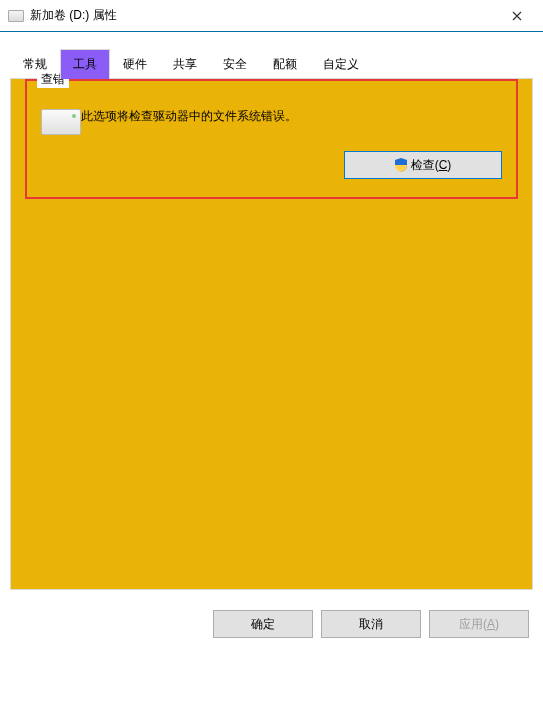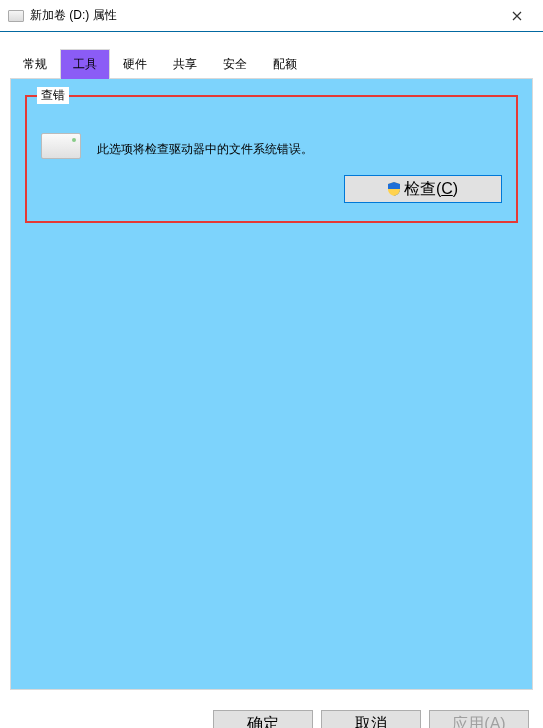--- a/index.html
+++ b/index.html
@@ -50,47 +50,46 @@
     cursor: pointer;
   }
   .tab.active {
     border-color: #d9d9d9;
     background: #8b5cf6;
     z-index: 2;
   }
   .tab-content-border {
     margin: 0 10px 10px 10px;
     border: 1px solid #d9d9d9;
-    height: 612px;
-    padding: 16px 14px;
-    position: relative;
-    background: #7dd3fc;
+    height: 512px;
+    padding: 0 14px;
+    position: relative;
+    background: #eab308;
   }
   .groupbox {
     border: 1px solid #dcdcdc;
     position: relative;
     padding: 22px 14px 18px 14px;
     margin-bottom: 16px;
   }
   .groupbox.highlight {
     border: 2px solid #e53935;
   }
   .groupbox .legend {
     position: absolute;
     top: -10px;
     left: 10px;
     background: #fff;
     padding: 0 4px;
     font-size: 12px;
   }
   .grouprow {
     display: flex;
-    align-items: flex-end;
-    gap: 16px;
-    margin-top: 8px;
+    align-items: flex-start;
+    gap: 0;
   }
   .drive-big-icon {
     width: 40px; height: 26px;
     background: linear-gradient(#fafafa,#e0e0e0);
     border: 1px solid #bbb;
     border-radius: 2px;
     margin-top: 6px;
     position: relative;
     flex-shrink: 0;
   }
@@ -122,21 +121,21 @@
   .winbtn {
     min-width: 158px;
     height: 28px;
     background: #e1e1e1;
     border: 1px solid #adadad;
     display: inline-flex;
     align-items: center;
     justify-content: center;
     gap: 4px;
     font-family: inherit;
-    font-size: 16px;
+    font-size: 12px;
     padding: 0 12px;
     cursor: pointer;
   }
   .winbtn.focus {
     outline: 1px solid #0078d7;
     outline-offset: -1px;
     border-color: #0078d7;
   }
   .shield {
     width: 12px; height: 14px;
@@ -165,20 +164,21 @@
   </div>
 </div>
 
 <div class="tabbar">
   <div class="tab"><span>常规</span></div>
   <div class="tab active"><span>工具</span></div>
   <div class="tab"><span>硬件</span></div>
   <div class="tab"><span>共享</span></div>
   <div class="tab"><span>安全</span></div>
   <div class="tab"><span>配额</span></div>
+  <div class="tab"><span>自定义</span></div>
 </div>
 
 <div class="tab-content-border">
 
   <div class="groupbox highlight">
     <div class="legend">查错</div>
     <div class="grouprow">
       <div class="drive-big-icon"></div>
       <div class="grouptext">此选项将检查驱动器中的文件系统错误。</div>
     </div>

